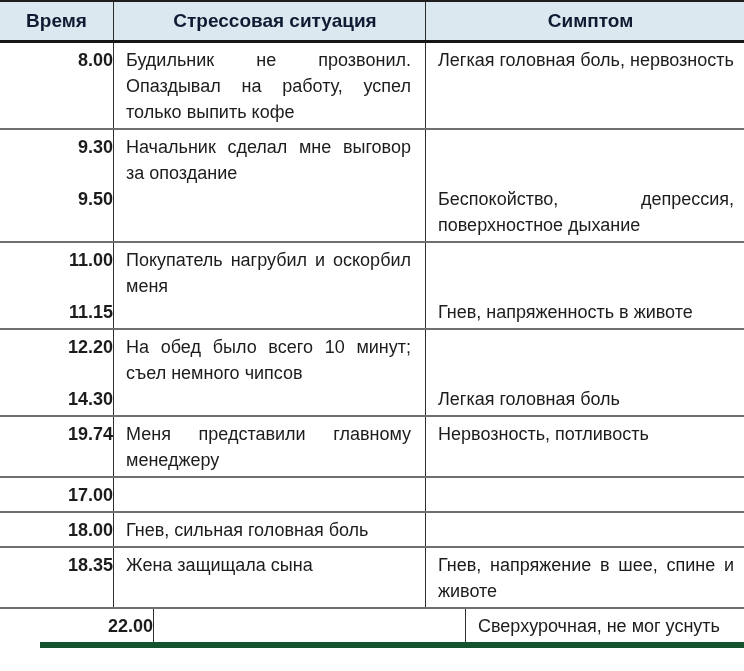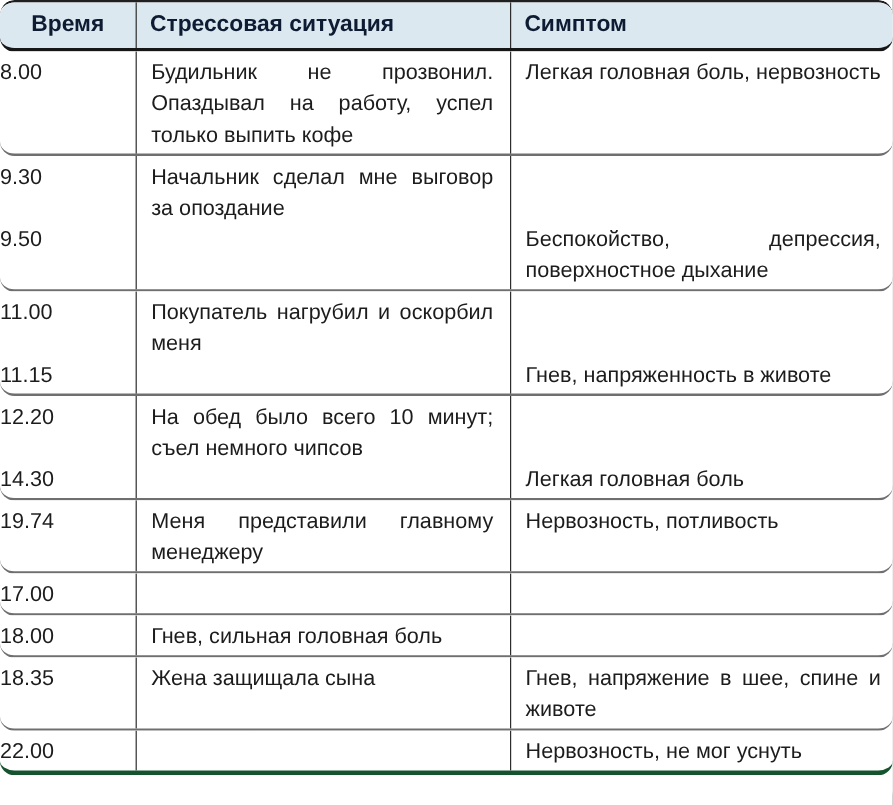--- a/index.html
+++ b/index.html
@@ -1,57 +1,57 @@
 <!DOCTYPE html>
 <html lang="ru"><head>
 <meta charset="utf-8">
 <style>
-  * { margin:0; padding:0; box-sizing:border-box;border-radius:12px; }
+  * { margin:0; padding:0; box-sizing:border-box; }
   body { background:#ffffff; font-family:"Liberation Sans", sans-serif; }
   .page {
     width:744px; height:671px; background:#ffffff; overflow:hidden;
   }
   .tbl { width:744px; border-top:2px solid #1f1f1f; }
 
   
   .hdr {
     position:relative;
     display:grid; grid-template-columns:113px 312px 1fr;
     background:#dce8f0;
     border-bottom:3px solid #161616;
     padding:7px 0 8px;
   }
   .hdr .h {
-    font-size:19px; font-weight:bold; color:#0e1c33; line-height:23px;
+    font-size:19px; font-weight:bold; color:#0e1c33; line-height:23px;text-align:center;
   }
   .h.c1 { text-align:center; }
   .h.c2, .h.c3 { padding-left:12px; }
 
   
   .row {
     position:relative;
     border-bottom:2px solid #6f6f6f;
   }
-  .row:last-child { border-bottom:4px solid #14532d; }
+  .row:last-child { border-bottom:6px solid #14532d;margin-left:40px; }
   .grid {
     display:grid; grid-template-columns:113px 312px 1fr;
     padding:4px 0 3px;
   }
   
   .hdr::before, .row::before,
   .hdr::after,  .row::after {
     content:""; position:absolute; top:0; bottom:0; width:1px; background:#2d2d2d;
   }
   .hdr::before, .row::before { left:113px; }
   .hdr::after,  .row::after  { left:425px; }
 
   .cell {
     font-size:18px; line-height:26px; color:#1c1c1c;
   }
-  .time { text-align:left; }
+  .time { text-align:right;font-weight:bold; }
   .sit  { padding:0 14px 0 13px; text-align:justify; }
   .sym  { padding:0 10px 0 13px; text-align:justify; }
 </style>
 </head>
 <body>
 
 <div class="page">
   <div class="tbl">
 
     <div class="hdr">
@@ -128,18 +128,18 @@
         <div class="cell time">18.35</div>
         <div class="cell sit">Жена защищала сына</div>
         <div class="cell sym">Гнев, напряжение в шее, спине и животе</div>
       </div>
     </div>
 
     <div class="row">
       <div class="grid">
         <div class="cell time">22.00</div>
         <div class="cell sit"></div>
-        <div class="cell sym">Нервозность, не мог уснуть</div>
+        <div class="cell sym">Сверхурочная, не мог уснуть</div>
       </div>
     </div>
 
   </div>
 </div>
 
 </body></html>

